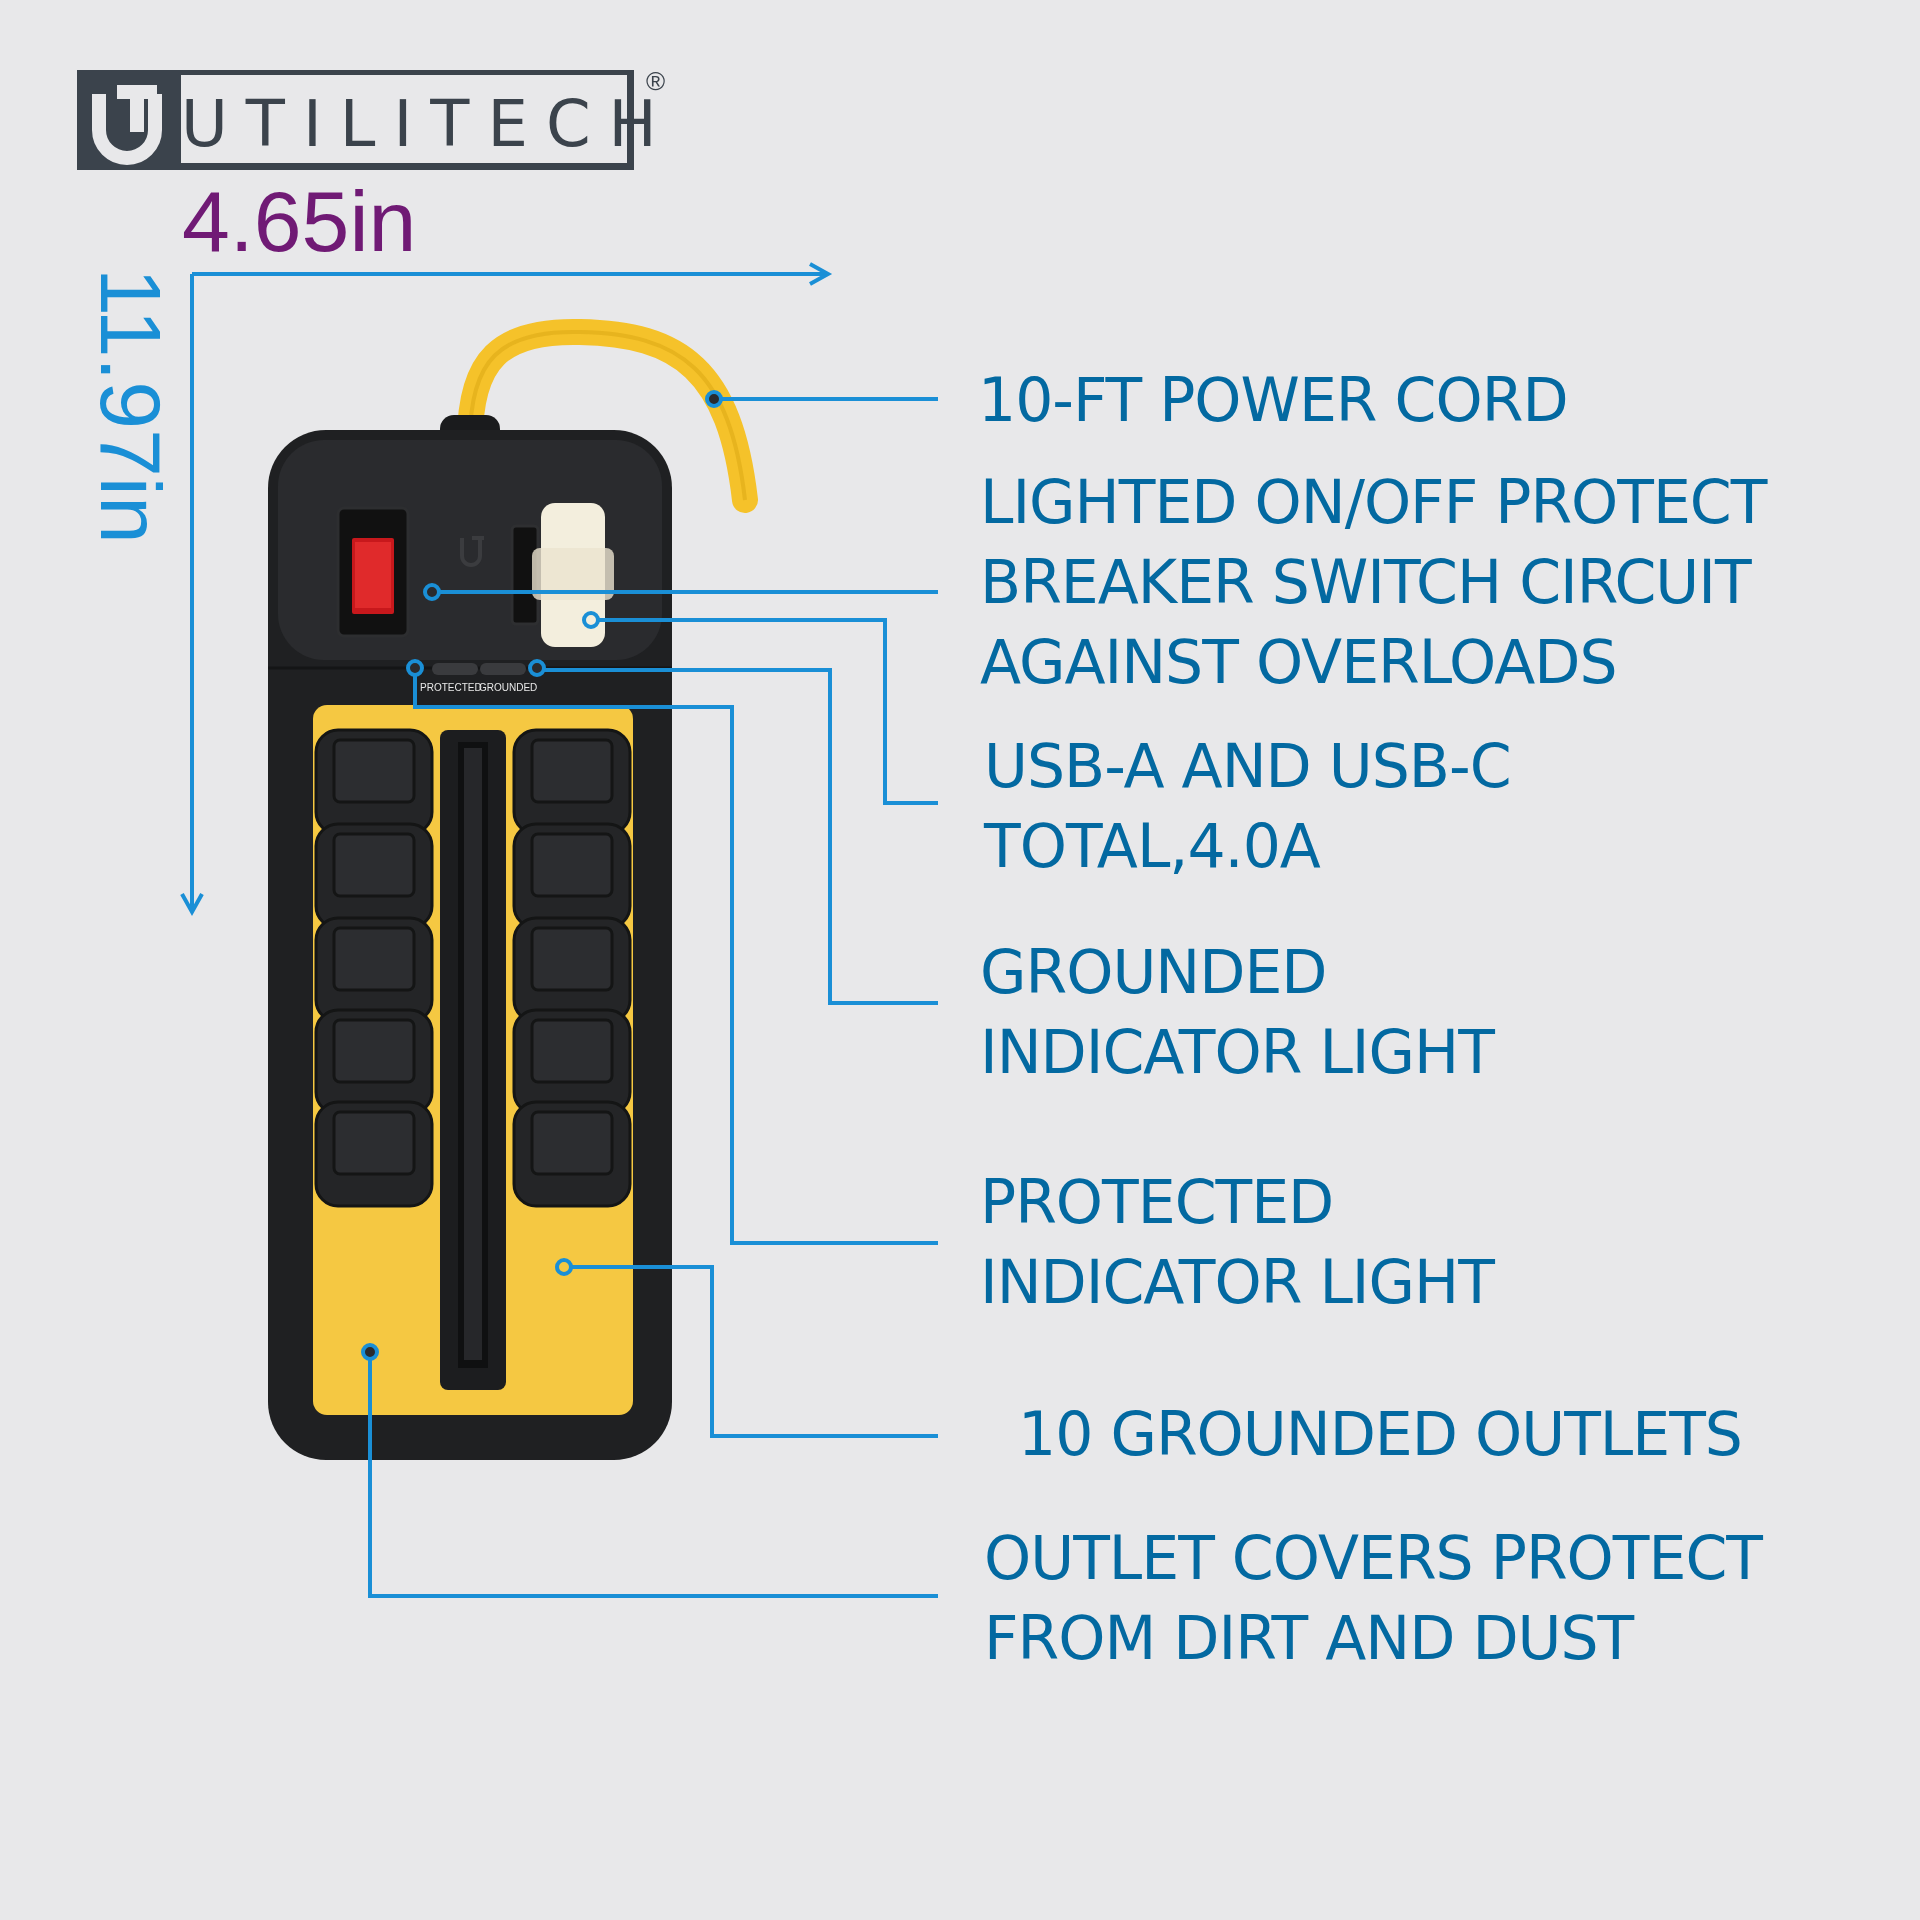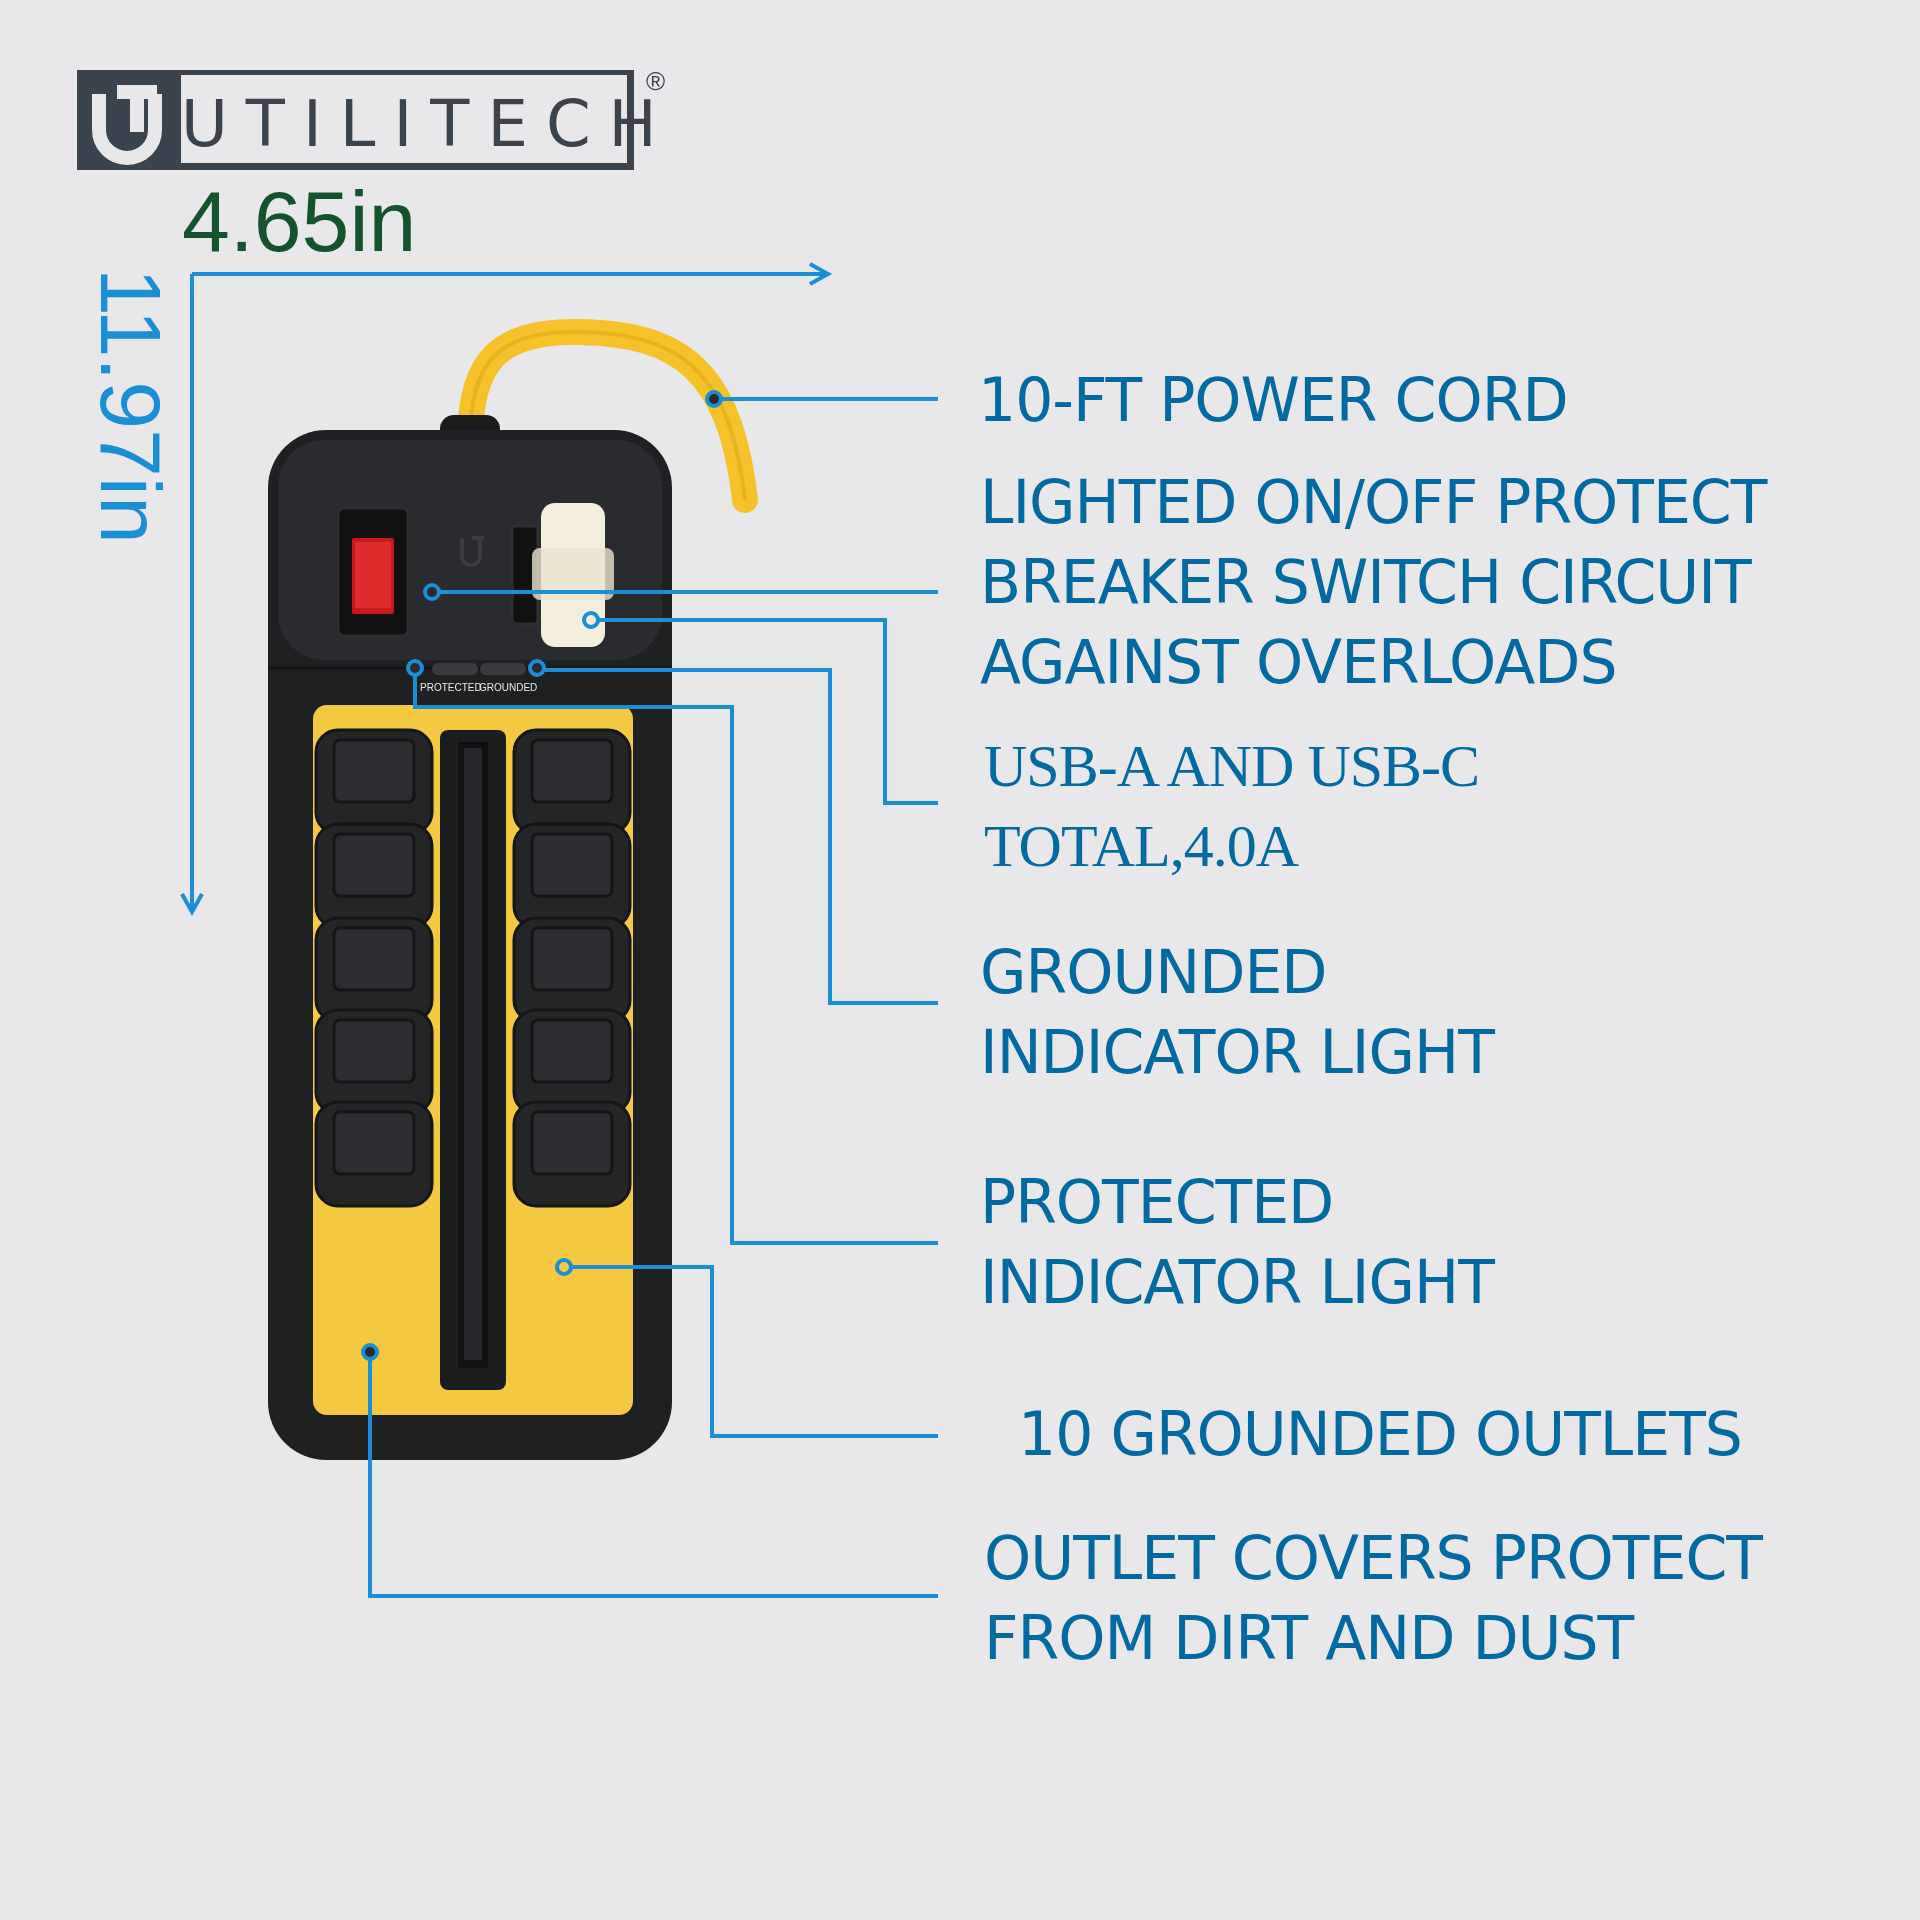--- a/index.html
+++ b/index.html
@@ -9,21 +9,21 @@
 
   
   .logo { left:77px; top:70px; width:557px; height:100px; background:#3b434c; }
   .logo .mark { left:0; top:0; width:100px; height:100px; }
   .logo .word { left:104px; top:5px; width:446px; height:88px; background:#e8e8ea; }
   .logo .word span { position:absolute; left:0; right:0; top:12px; text-align:center; font-size:64px;
         letter-spacing:18px; color:#3b434c; font-family:"DejaVu Sans", sans-serif; font-weight:normal; }
   .reg { left:646px; top:66px; font-size:26px; color:#3b434c; }
 
   
-  .dim-w { left:182px; top:172px; font-size:86px; color:#14532d; font-family:"Liberation Sans", sans-serif; }
+  .dim-w { left:182px; top:172px; font-size:86px; color:#701a75; font-family:"Liberation Sans", sans-serif; }
   .dim-h { left:100px; top:268px; font-size:86px; color:#1a8fd6; transform-origin:0 0;
            transform: translate(80px,0) rotate(90deg); white-space:nowrap; }
 
   
   .callout { left:0; color:#0369a1; font-size:60px; line-height:80px; white-space:nowrap;
              font-family:"DejaVu Sans", sans-serif; letter-spacing:-1px; }
   .callout div { display:block; }
 
   svg.overlay { position:absolute; left:0; top:0; }
 </style>
@@ -153,21 +153,21 @@
 </svg>
 
 <div class="abs callout" style="left:978px; top:360px;">
   <div>10-FT POWER CORD</div>
 </div>
 <div class="abs callout" style="left:980px; top:462px;">
   <div>LIGHTED ON/OFF PROTECT</div>
   <div>BREAKER SWITCH CIRCUIT</div>
   <div>AGAINST OVERLOADS</div>
 </div>
-<div class="abs callout" style="left:984px; top:726px;font-family:Liberation Serif, serif;">
+<div class="abs callout" style="left:984px; top:726px;">
   <div>USB-A AND USB-C</div>
   <div>TOTAL,4.0A</div>
 </div>
 <div class="abs callout" style="left:980px; top:932px;">
   <div>GROUNDED</div>
   <div>INDICATOR LIGHT</div>
 </div>
 <div class="abs callout" style="left:980px; top:1162px;">
   <div>PROTECTED</div>
   <div>INDICATOR LIGHT</div>

